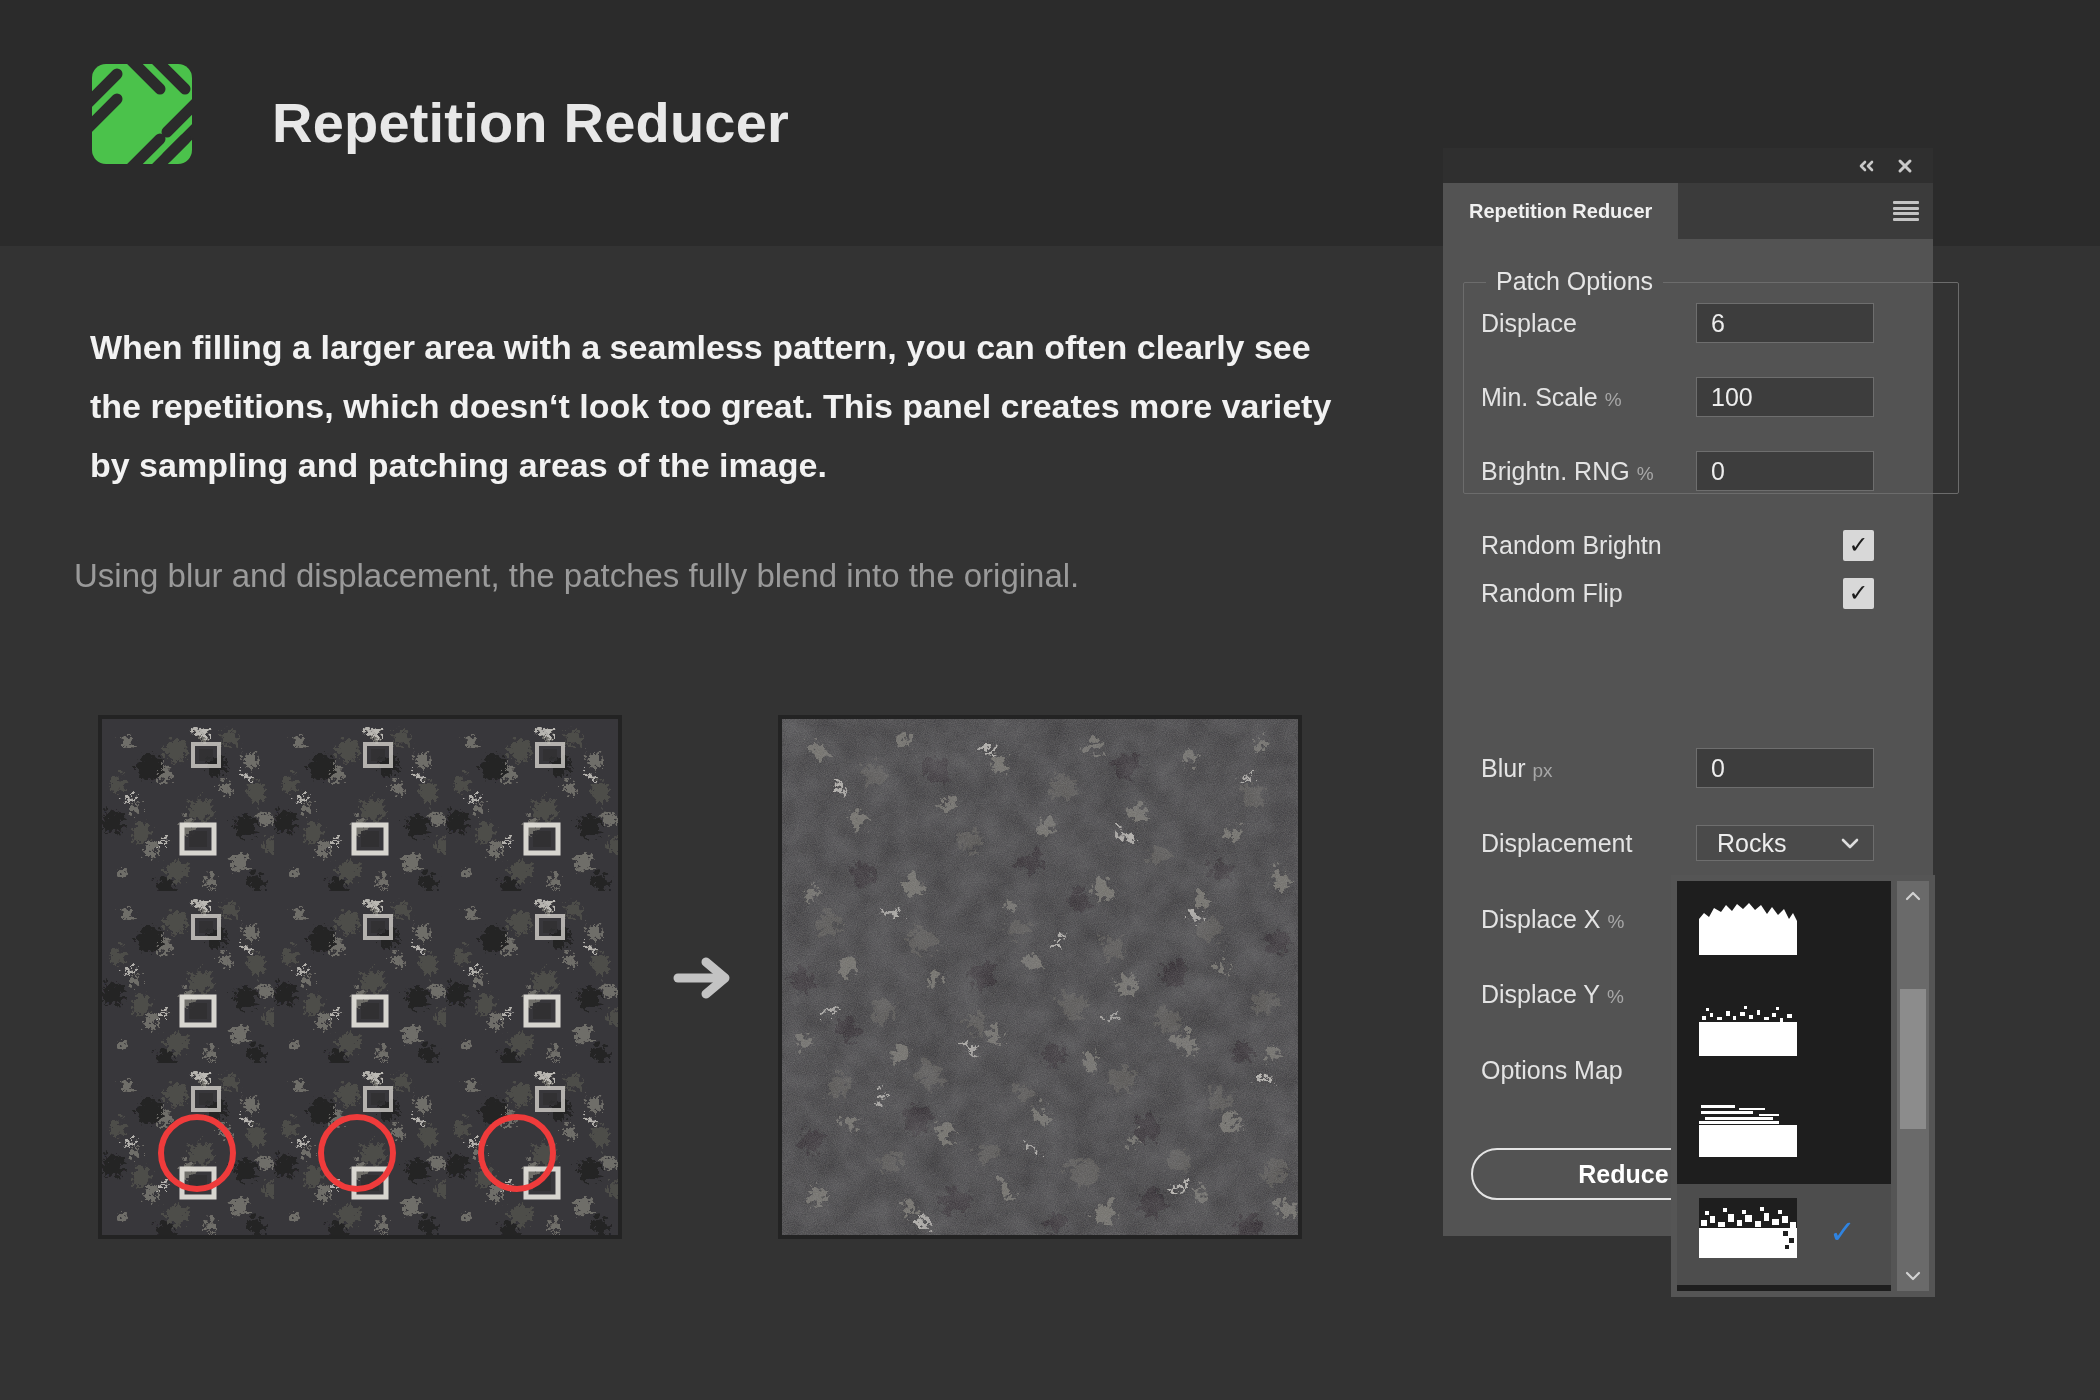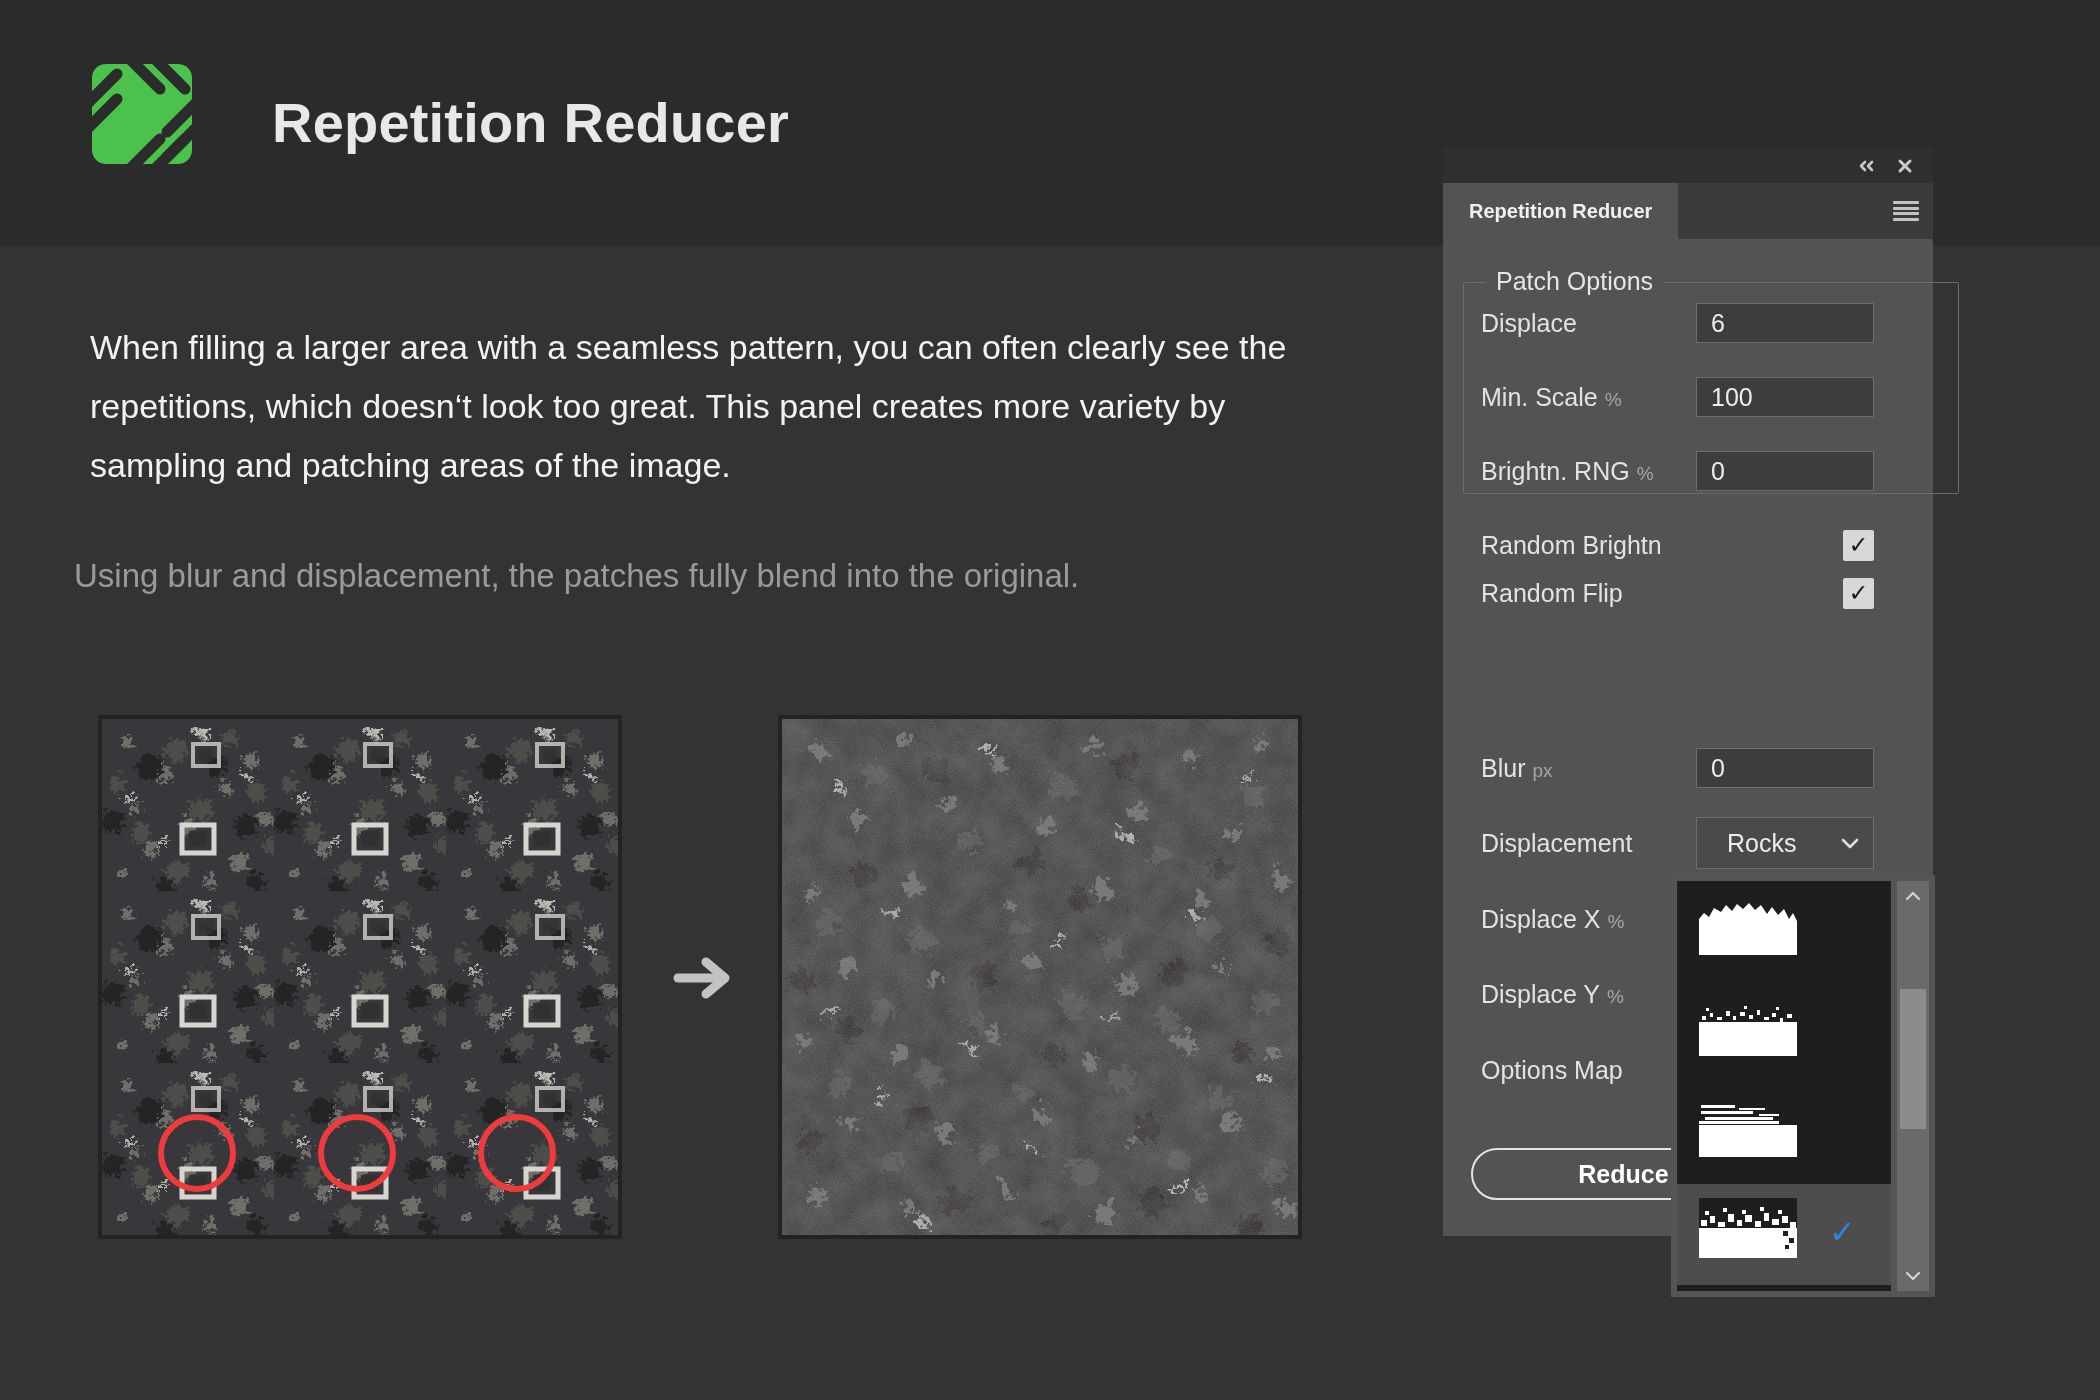--- a/index.html
+++ b/index.html
@@ -26,21 +26,21 @@
     color: #e8e8e8;
     letter-spacing: 0.2px;
     white-space: nowrap;
   }
 
   
   #intro-paragraph {
     position: absolute; left: 90px; top: 318px;
     width: 1270px;
     font-size: 34px; line-height: 59px;
-    color: #f2f2f2; font-weight: 400;
+    color: #f2f2f2; font-weight: 700;
   }
   #subtitle-paragraph {
     position: absolute; left: 74px; top: 554px;
     width: 1300px;
     font-size: 33px; line-height: 44px;
     color: #9a9a9a; font-weight: 400;
     white-space: nowrap;
   }
 
   
@@ -147,24 +147,24 @@
   .checkbox-ui {
     position: absolute; left: 400px;
     width: 31px; height: 31px;
     background: #d8d8d8; border-radius: 2px;
     display: flex; align-items: center; justify-content: center;
     color: #1c1c1c; font-size: 24px; line-height: 1;
   }
 
   .select-input {
     position: absolute; left: 253px;
-    width: 178px; height: 52px;
+    width: 178px; height: 36px;
     background: #4a4a4a; border: 1px solid #6e6e6e;
     color: #ededed; font-size: 25px;
-    display: flex; align-items: center; padding-left: 30px;
+    display: flex; align-items: center; padding-left: 20px;
     justify-content: space-between; padding-right: 12px;
   }
 
   
   #reduce-button {
     position: absolute; left: 28px; top: 1000px;
     width: 434px; height: 52px;
     border: 2px solid #e4e4e4; border-radius: 26px;
     background: transparent;
     color: #ffffff; font-size: 25px; font-weight: bold;

